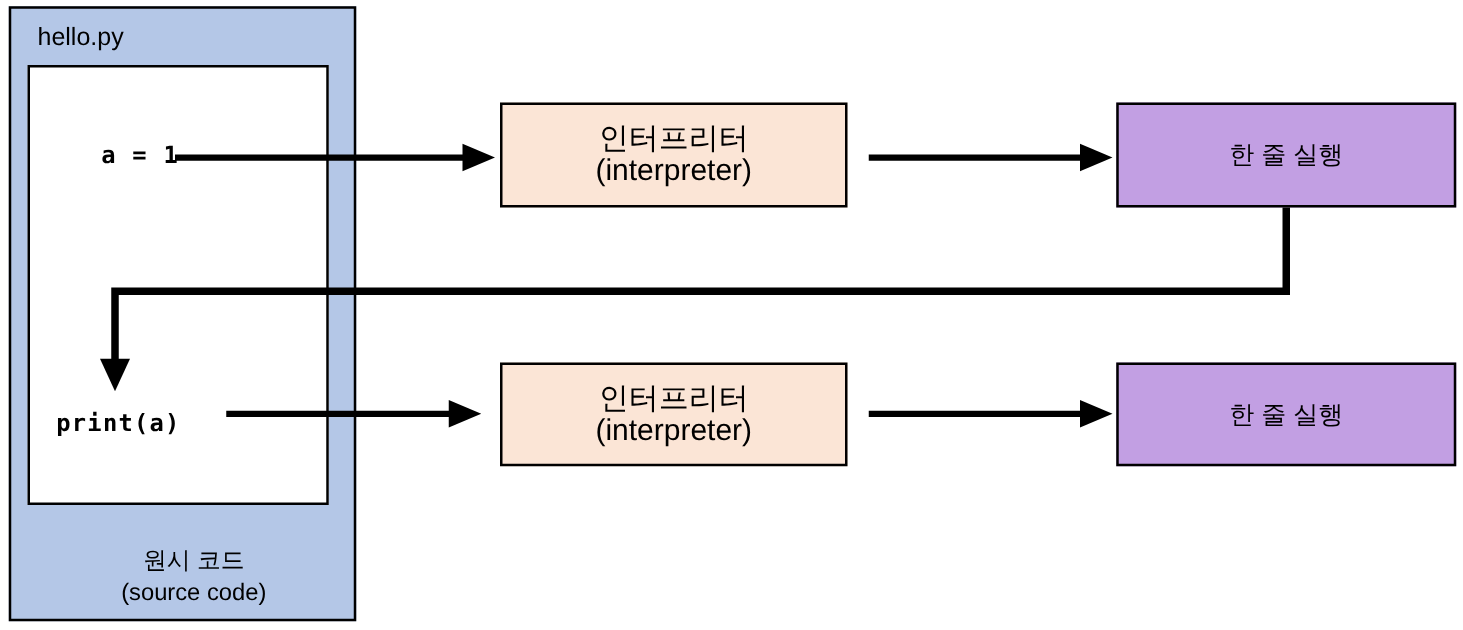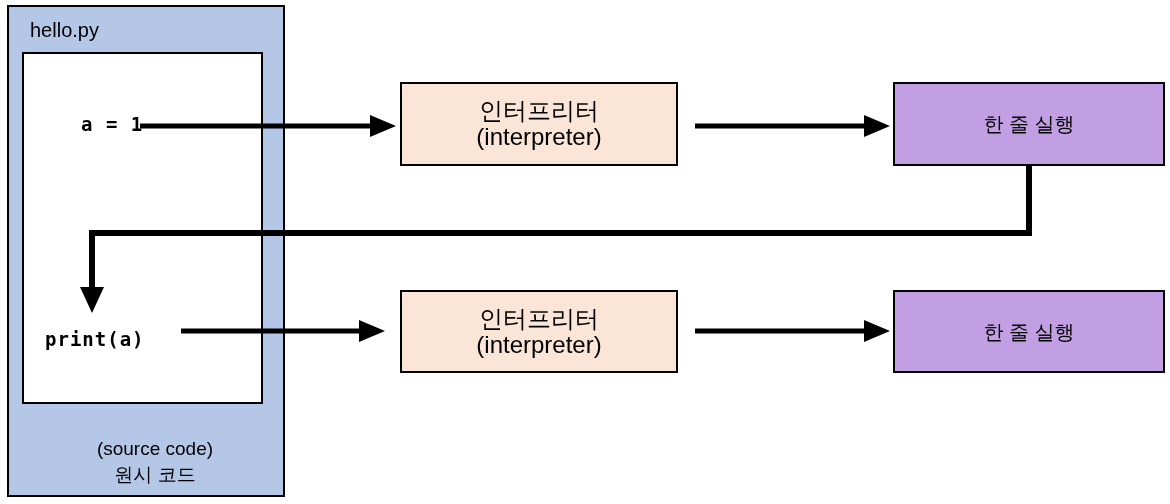--- a/index.html
+++ b/index.html
@@ -60,22 +60,22 @@
   }
 </style>
 </head>
 <body>
 
 <div class="canvas">
 
   <div class="box source-file" style="background-color: rgb(180, 199, 231);">
     <div class="source-title">hello.py</div>
     <div class="source-caption">
+      <div>원시 코드</div>
       <div>(source code)</div>
-      <div>원시 코드</div>
     </div>
   </div>
 
   <div class="box code-panel"></div>
   <div class="code-line code-line-1">a = 1</div>
   <div class="code-line code-line-2">print(a)</div>
 
   <div class="box step-box interpreter-1" style="background-color: rgb(251, 229, 214);">
     <div>인터프리터</div>
     <div>(interpreter)</div>

